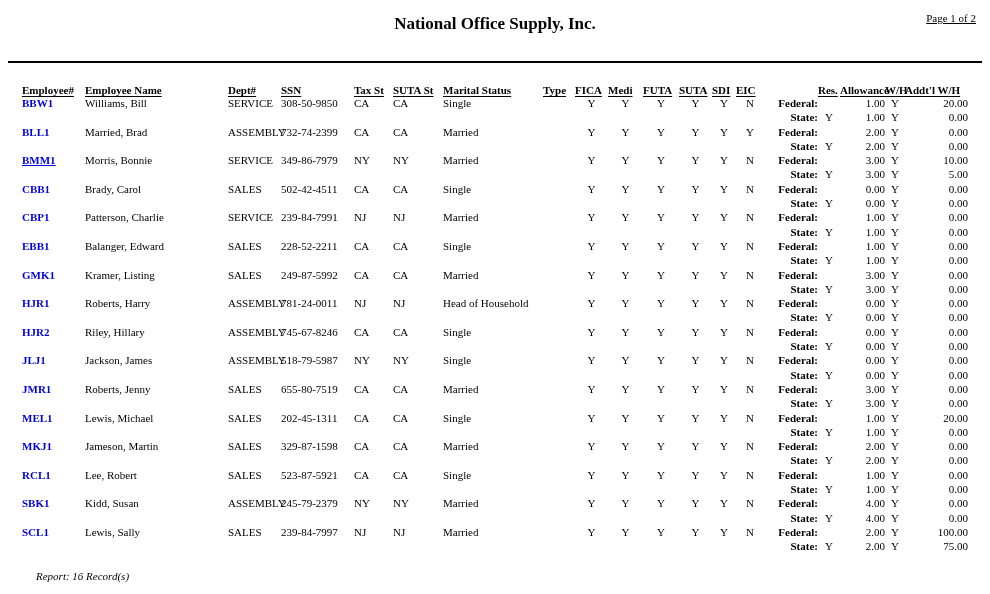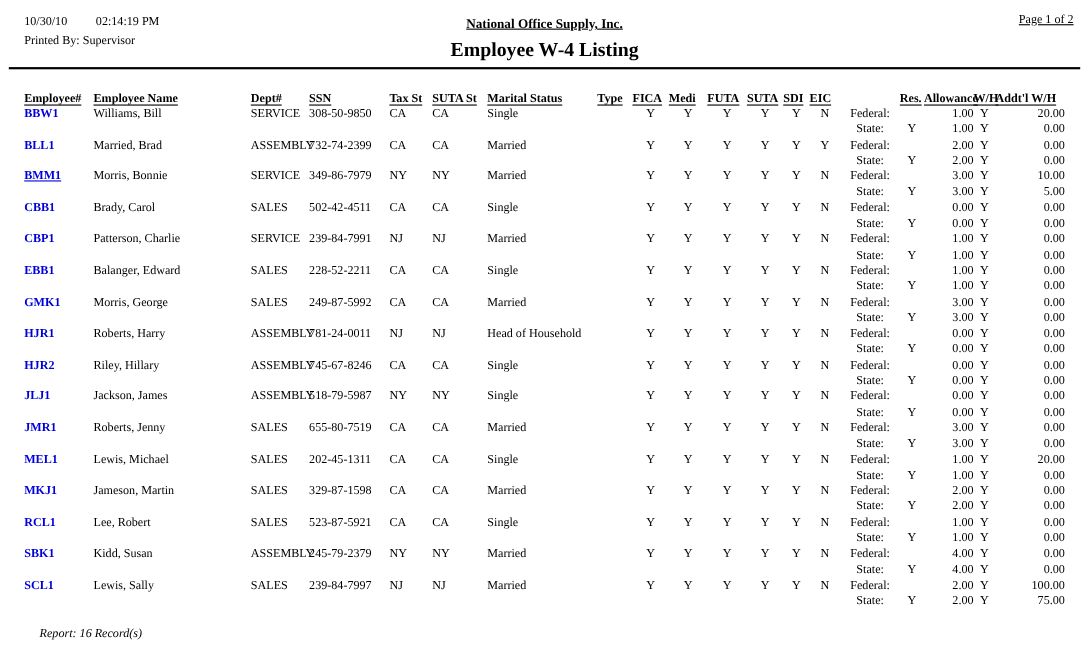--- a/index.html
+++ b/index.html
@@ -7,55 +7,50 @@
     position:relative;
     width:990px;height:594px;
     background:#ffffff;
     font-family:"Liberation Serif","DejaVu Serif",serif;
     font-size:11px;color:#000;
     overflow:hidden;
   }
   .meta-left{position:absolute;left:22px;top:12px;line-height:17px;white-space:nowrap;}
   .meta-left .time{margin-left:26px;}
   .center-head{position:absolute;left:0;right:0;top:14px;text-align:center;}
-  .company{font-weight:bold;font-size:12px;text-decoration:underline;}
+  .company{font-weight:bold;font-size:17px;}
   .report-title{font-weight:bold;font-size:18px;margin-top:6px;}
   .page-num{position:absolute;right:14px;top:12px;text-decoration:underline;}
   .title-rule{position:absolute;top:61px;left:8px;right:8px;border-top:2px solid #000;height:0;}
   table.w4{
     position:absolute;top:70px;left:22px;
     width:946px;border-collapse:collapse;table-layout:fixed;
   }
   table.w4 th{
     font-weight:bold;text-align:left;vertical-align:bottom;
     height:26px;padding:0;font-size:11px;white-space:nowrap;overflow:visible;
   }
   table.w4 th span{text-decoration:underline;text-underline-offset:2px;}
   table.w4 td{
     padding:0;height:14.3px;line-height:14.3px;
     white-space:nowrap;overflow:visible;font-size:11px;vertical-align:middle;
   }
   .al{text-align:left;} .ac{text-align:center;} .ar{text-align:right;}
   .emp-id{font-weight:bold;}
-  .lvl-label{font-weight:normal;text-align:center;}
+  .lvl-label{font-weight:bold;}
   .footer{position:absolute;left:36px;top:570px;font-style:italic;}
 </style>
 </head>
 <body>
 
 <div class="page">
 
-  <div class="meta-left">
-    <div><span>10/30/10</span><span class="time">02:14:19 PM</span></div>
-    <div><span>Printed By:</span> <span>Supervisor</span></div>
-  </div>
 
   <div class="center-head">
     <div class="company">National Office Supply, Inc.</div>
-    <div class="report-title">Employee W-4 Listing</div>
   </div>
 
   <div class="page-num">Page 1 of 2</div>
 
   <div class="title-rule"></div>
 
   <table class="w4">
     <colgroup>
       <col style="width:63px">
         <col style="width:143px">
@@ -270,21 +265,21 @@
         <tr>
           <td class="al" colspan="14"></td>
           <td class="ar lvl-label">State:</td>
           <td class="ac">Y</td>
           <td class="ar">1.00</td>
           <td class="ac">Y</td>
           <td class="ar">0.00</td>
         </tr>
         <tr>
           <td class="al emp-id" style="color: rgb(0, 0, 221);">GMK1</td>
-          <td class="al">Morris, George</td>
+          <td class="al">Kramer, Listing</td>
           <td class="al">SALES</td>
           <td class="al">249-87-5992</td>
           <td class="al">CA</td>
           <td class="al">CA</td>
           <td class="al">Married</td>
           <td class="ac"></td>
           <td class="ac">Y</td>
           <td class="ac">Y</td>
           <td class="ac">Y</td>
           <td class="ac">Y</td>

